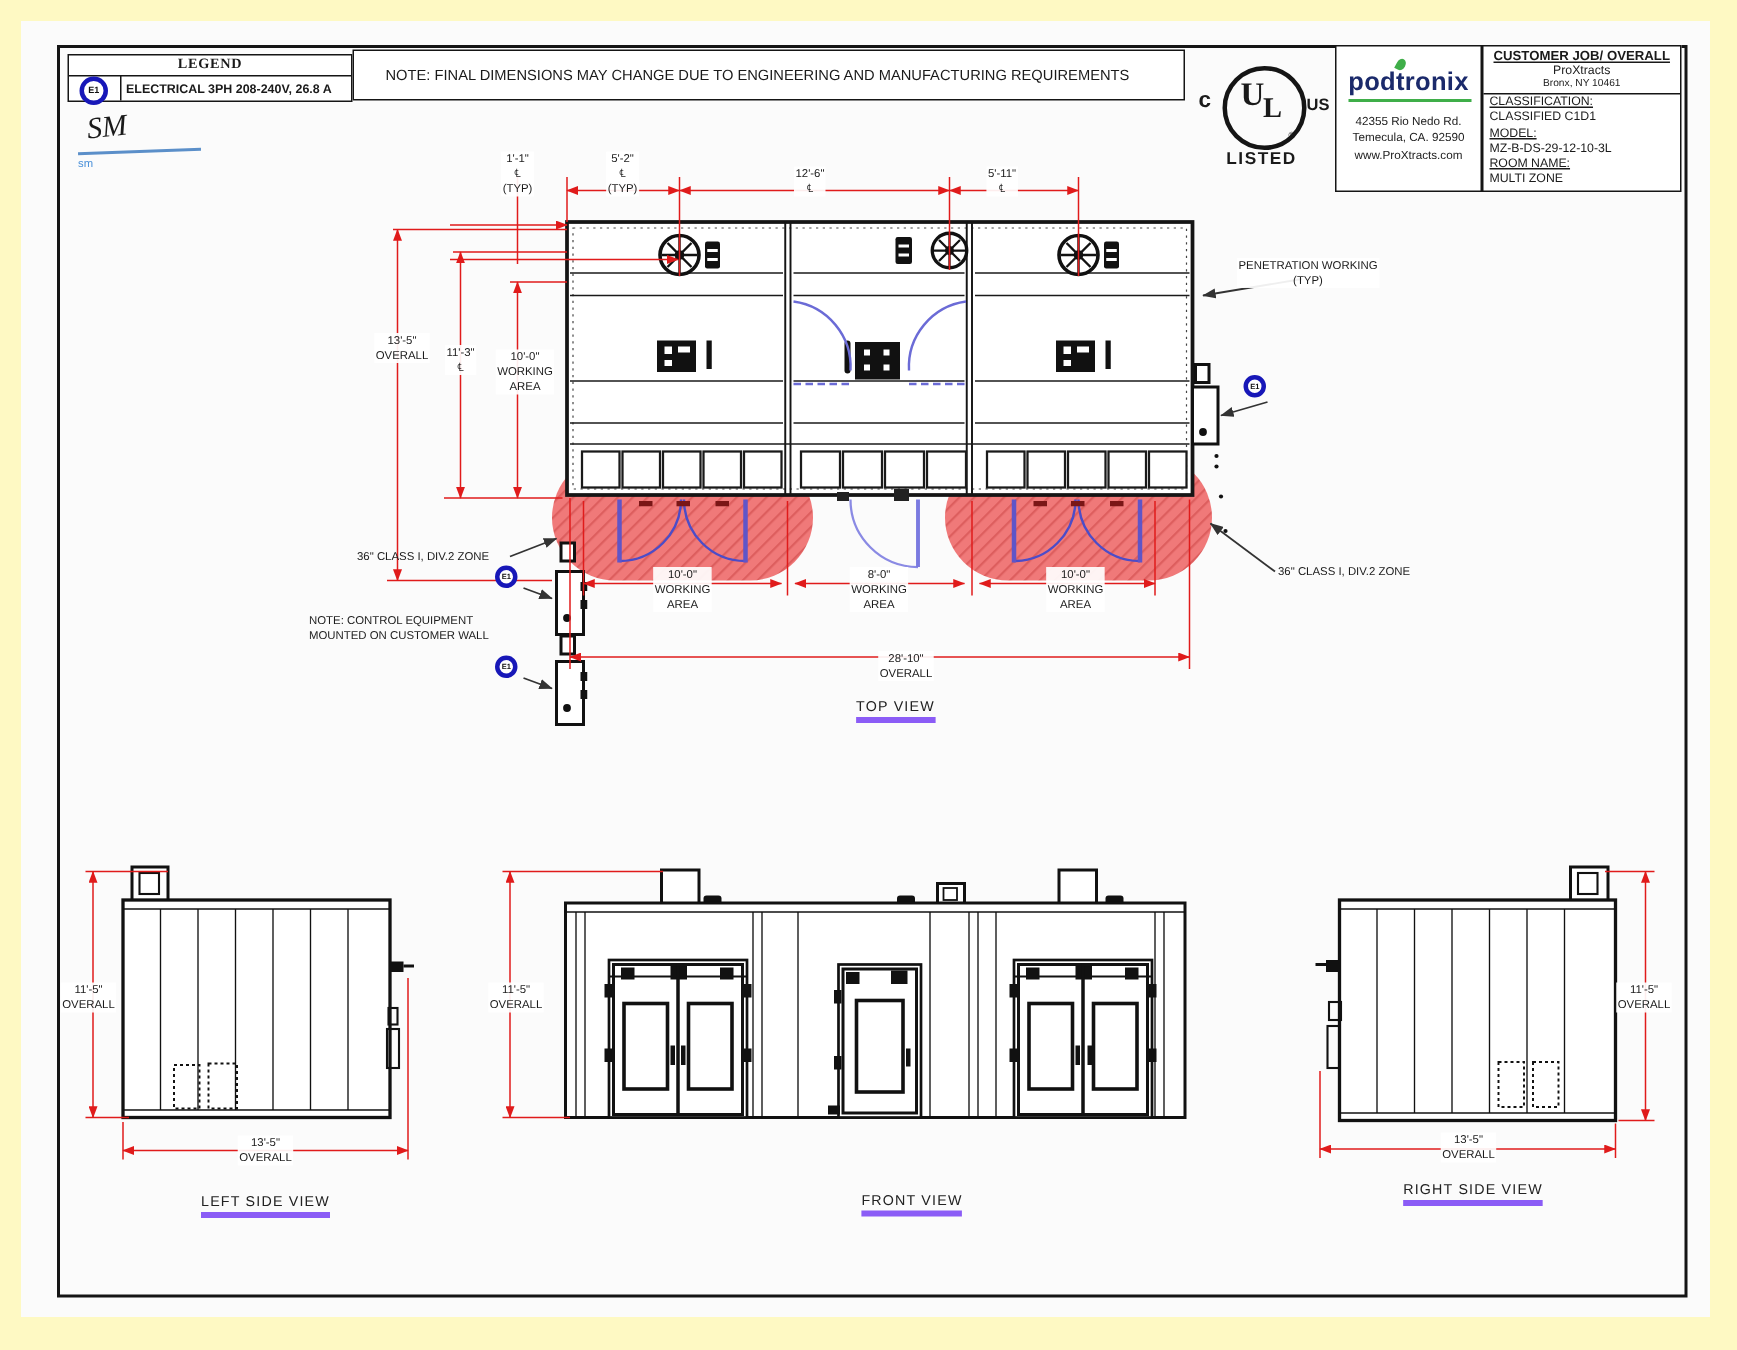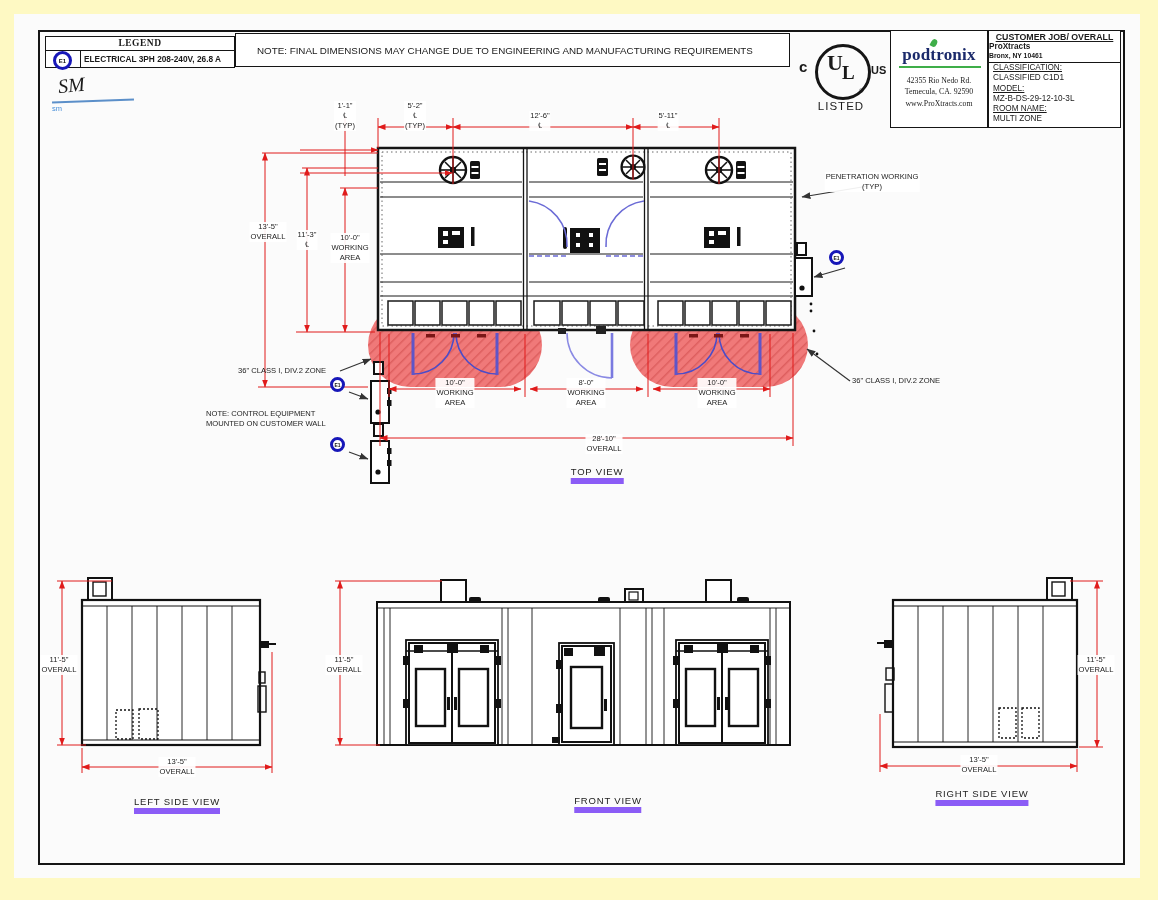--- a/index.html
+++ b/index.html
@@ -7,21 +7,21 @@
          font-family:"Liberation Sans",sans-serif;color:#1a1a1a;}
   .sheet{position:absolute;left:14px;top:14px;width:1126px;height:864px;background:#fbfbfb;}
   .frame{position:absolute;left:38px;top:30px;width:1083px;height:831px;border:2.5px solid #151515;}
   svg.linework{position:absolute;left:0;top:0;width:1158px;height:900px;}
 
   .box{position:absolute;border:1.5px solid #151515;background:#fff;box-sizing:border-box;}
   .lbl{position:absolute;font-size:7.6px;line-height:1.3;text-align:center;white-space:pre-line;
        transform:translateX(-50%);background:rgba(255,255,255,.92);padding:0 1px;color:#1c1c1c;}
   .lbl-plain{position:absolute;font-size:7.6px;line-height:1.3;text-align:left;white-space:pre-line;color:#1c1c1c;}
   .view-title{position:absolute;transform:translateX(-50%);font-size:9.5px;letter-spacing:.8px;
-       color:#222;border-bottom:6px solid #8b5cf6;padding-bottom:1px;white-space:nowrap;}
+       color:#222;border-bottom:4px solid #8b5cf6;padding-bottom:1px;white-space:nowrap;}
   .e1{position:absolute;width:15px;height:15px;border-radius:50%;border:3px solid #1717b8;background:#fff;
       display:flex;align-items:center;justify-content:center;font-size:5px;font-weight:bold;color:#111;box-sizing:border-box;}
   .e1.big{width:19px;height:19px;border-width:3.5px;font-size:6px;}
 
   
   .legend{left:45px;top:36px;width:190px;height:32px;}
   .legend-h{position:absolute;left:0;top:0;right:0;height:13px;border-bottom:1.2px solid #151515;
             font-family:"Liberation Serif",serif;font-weight:bold;font-size:9.5px;text-align:center;line-height:13px;letter-spacing:.5px;}
   .legend-c1{position:absolute;left:0;top:13px;bottom:0;width:34px;border-right:1.2px solid #151515;}
   .legend-c2{position:absolute;left:34px;top:13px;right:0;bottom:0;font-size:8.3px;font-weight:bold;
@@ -36,33 +36,33 @@
   .sig-small{position:absolute;left:52px;top:104px;font-size:7.5px;color:#4a90d9;}
 
   
   .ul-wrap{position:absolute;left:793px;top:42px;width:96px;height:76px;}
   .ul-circle{position:absolute;left:22px;top:2px;width:50px;height:50px;border:3.5px solid #151515;border-radius:50%;}
   .ul-u{position:absolute;left:9px;top:3px;font-size:22px;font-weight:bold;font-family:"Liberation Serif",serif;}
   .ul-l{position:absolute;left:24px;top:15px;font-size:19px;font-weight:bold;font-family:"Liberation Serif",serif;}
   .ul-c{position:absolute;left:6px;top:16px;font-size:15px;font-weight:bold;}
   .ul-us{position:absolute;left:78px;top:22px;font-size:11px;font-weight:bold;}
   .ul-reg{position:absolute;left:66px;top:46px;font-size:6px;}
-  .ul-listed{position:absolute;left:0;right:0;top:58px;text-align:center;font-size:11.5px;font-weight:normal;letter-spacing:1px;}
+  .ul-listed{position:absolute;left:0;right:0;top:58px;text-align:center;font-size:11.5px;font-weight:bold;letter-spacing:1px;}
 
   
-  .co-box{left:890px;top:30px;width:98px;height:98px;font-family:Liberation Serif, serif;}
+  .co-box{left:890px;top:30px;width:98px;height:98px;}
   .co-logo{position:absolute;left:0;right:0;top:14px;text-align:center;font-size:17px;font-weight:bold;
            color:#1b2a6b;letter-spacing:.2px;}
   .co-underline{position:absolute;left:8px;top:35px;width:82px;height:2px;background:#3fae49;}
   .co-leaf{position:absolute;left:40px;top:8px;width:6px;height:8px;background:#3fae49;
            border-radius:60% 60% 60% 0;transform:rotate(28deg);}
   .co-addr{position:absolute;left:0;right:0;top:44px;text-align:center;font-size:7.8px;line-height:1.45;color:#222;}
   .job-box{left:988px;top:30px;width:133px;height:98px;font-size:8.2px;}
   .job-h{font-weight:bold;font-size:8.8px;text-decoration:underline;text-align:center;white-space:nowrap;padding-top:1px;}
-  .job-center{line-height:1.2;font-weight:bold;}
+  .job-center{text-align:center;line-height:1.2;}
   .job-loc{font-size:6.8px;}
   .job-div{border-top:1.2px solid #151515;margin-top:2px;}
   .job-row{padding-left:4px;line-height:1.25;}
   .job-lab{font-weight:normal;text-decoration:underline;}
 </style>
 </head>
 <body>
 
 <div class="stage">
   <div class="sheet"></div>

